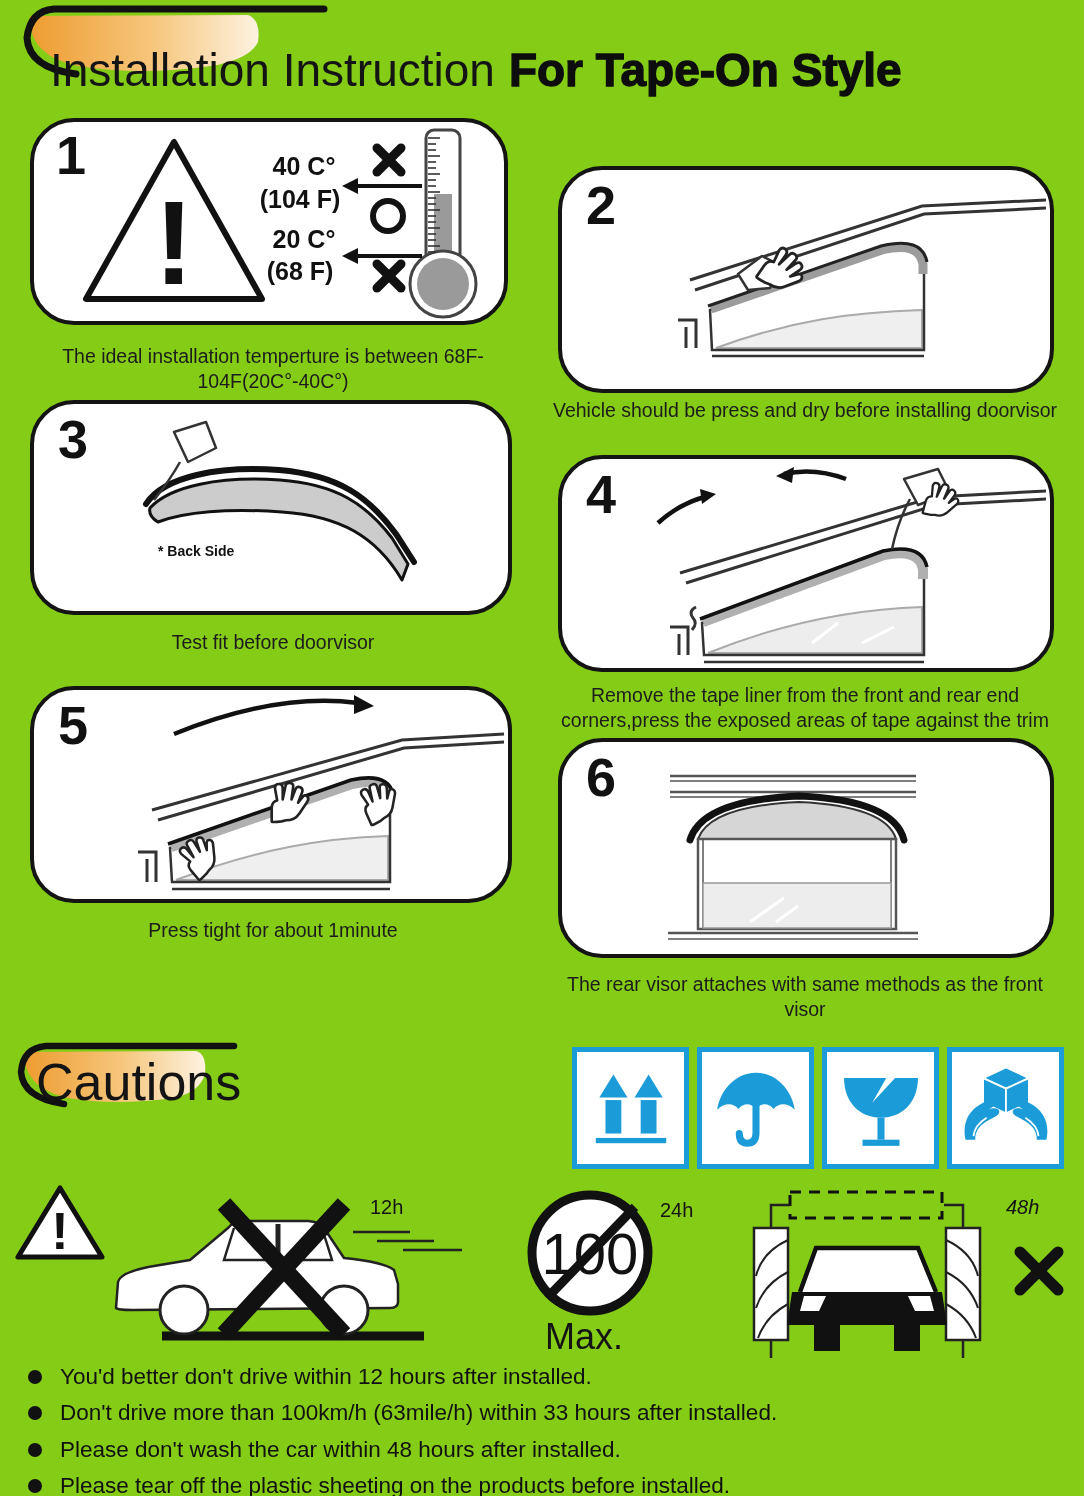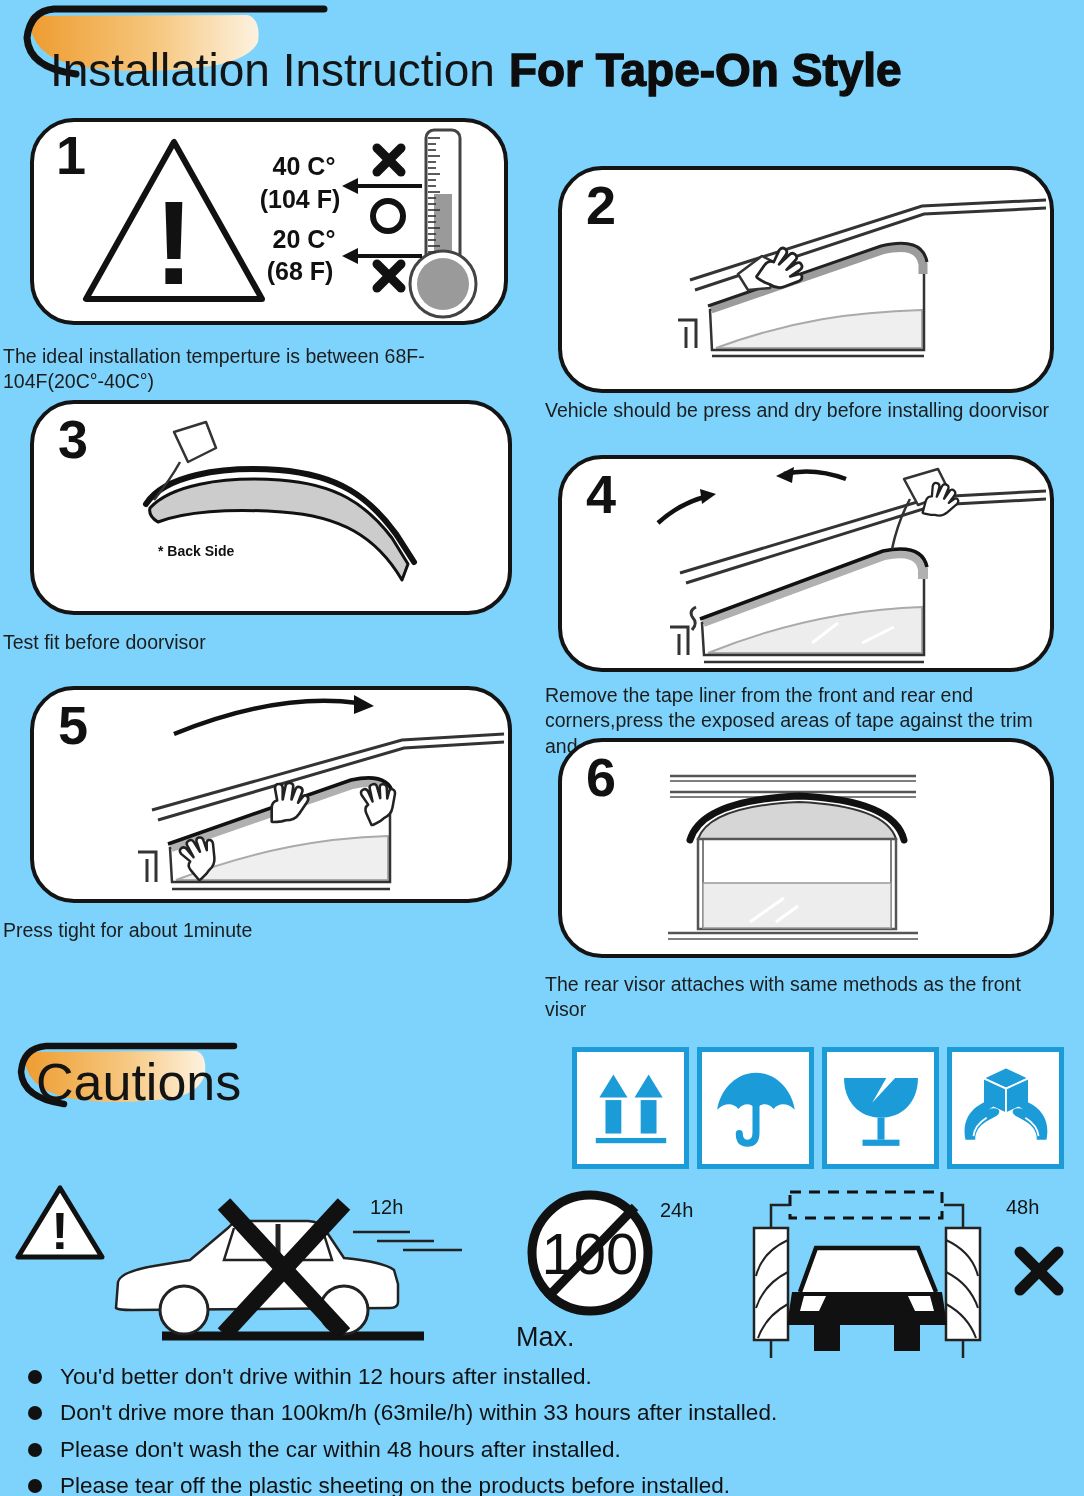--- a/index.html
+++ b/index.html
@@ -1,29 +1,29 @@
 <!DOCTYPE html>
 <html><head>
 <meta charset="utf-8">
 <style>
   html,body{margin:0;padding:0;background:#fff;}
-  .page{position:relative;width:1084px;height:1496px;background:#7dd3fc;overflow:hidden;
+  .page{position:relative;width:1084px;height:1496px;background:#84cc16;overflow:hidden;
         font-family:"Liberation Sans",sans-serif;color:#1a1a1a;}
   svg{display:block;}
   .abs{position:absolute;}
 
   
   .title{position:absolute;left:50px;top:12px;font-size:46px;white-space:nowrap;letter-spacing:0;}
   .title .t-reg{font-weight:400;color:#141414;}
   .title .t-bold{font-weight:700;color:#0d0d0d;margin-left:14px;-webkit-text-stroke:1.3px #0d0d0d;}
 
   
   .stepbox{position:absolute;border:4px solid #141414;border-radius:44px;background:#fff;box-sizing:border-box;}
   .stepnum{position:absolute;font-size:54px;font-weight:700;color:#111;line-height:1;}
-  .caption{position:absolute;font-size:19.5px;color:#1c1c1c;text-align:left;line-height:1.3;}
+  .caption{position:absolute;font-size:19.5px;color:#1c1c1c;text-align:center;line-height:1.3;}
 
   
   .cautions-title{position:absolute;left:36px;top:1052px;font-size:52px;font-weight:400;color:#141414;text-align:right;}
   .pkg{position:absolute;top:1047px;width:117px;height:122px;border:5px solid #1b9cd8;background:#fff;
        box-sizing:border-box;display:flex;align-items:center;justify-content:center;}
   .cau-label{position:absolute;font-size:20px;color:#141414;}
 
   
   .bullets{position:absolute;left:20px;top:1363px;width:1050px;}
   .bullet{display:flex;align-items:flex-start;margin-bottom:9px;}
@@ -313,21 +313,21 @@
       <line x1="53" y1="22" x2="112" y2="22"></line>
   </svg>
   <div class="cau-label" style="left:370px;top:1196px;">12h</div>
 
   <svg class="abs" style="left:523px;top:1186px;" width="136" height="136" viewBox="0 0 136 136">
     <circle cx="67" cy="67" r="58" fill="#fff" stroke="#111" stroke-width="9"></circle>
     <text x="67" y="88" font-size="58" text-anchor="middle" fill="#111">100</text>
     <line x1="24" y1="112" x2="112" y2="21" stroke="#111" stroke-width="9"></line>
   </svg>
   <div class="cau-label" style="left:660px;top:1199px;">24h</div>
-  <div class="cau-label" style="left:516px;top:1316px;font-size:27px;margin-top:6px;">Max.</div>
+  <div class="cau-label" style="left:545px;top:1316px;font-size:36px;">Max.</div>
 
   <svg class="abs" style="left:752px;top:1188px;" width="230" height="172" viewBox="0 0 230 172">
     <rect x="38" y="4" width="152" height="26" fill="none" stroke="#111" stroke-width="3" stroke-dasharray="11 8"></rect>
     <path d="M19,40 L19,17 L38,17" fill="none" stroke="#222" stroke-width="2.5"></path>
     <path d="M211,40 L211,17 L192,17" fill="none" stroke="#222" stroke-width="2.5"></path>
     <g stroke="#222" fill="#fff">
       <rect x="2" y="40" width="34" height="112" stroke-width="2.5"></rect>
       <rect x="194" y="40" width="34" height="112" stroke-width="2.5"></rect>
       <g fill="none" stroke-width="2">
         <path d="M36,52 Q10,64 4,88"></path>
@@ -342,21 +342,21 @@
     <line x1="211" y1="152" x2="211" y2="170" stroke="#222" stroke-width="2.5"></line>
     <g>
       <path d="M48,104 L64,60 L166,60 L184,104" fill="#fff" stroke="#111" stroke-width="4.5"></path>
       <path d="M40,104 L190,104 L195,137 L35,137 Z" fill="#111"></path>
       <path d="M52,108 L74,108 L67,123 L48,123 Z" fill="#fff"></path>
       <path d="M156,108 L178,108 L182,123 L163,123 Z" fill="#fff"></path>
       <rect x="62" y="137" width="26" height="26" fill="#111"></rect>
       <rect x="142" y="137" width="26" height="26" fill="#111"></rect>
     </g>
   </svg>
-  <div class="cau-label" style="left:1006px;top:1196px;">48h</div>
+  <div class="cau-label" style="left:1006px;top:1196px;font-style:italic;">48h</div>
   <svg class="abs" style="left:1012px;top:1244px;" width="54" height="54" viewBox="0 0 54 54" stroke="#111" stroke-width="11" stroke-linecap="round">
     <line x1="8" y1="8" x2="46" y2="46"></line>
       <line x1="46" y1="8" x2="8" y2="46"></line>
   </svg>
 
   <div class="bullets">
     <div class="bullet">
       <span class="bdot"></span>
       <span class="btxt">You'd better don't drive within 12 hours after installed.</span>
     </div>

